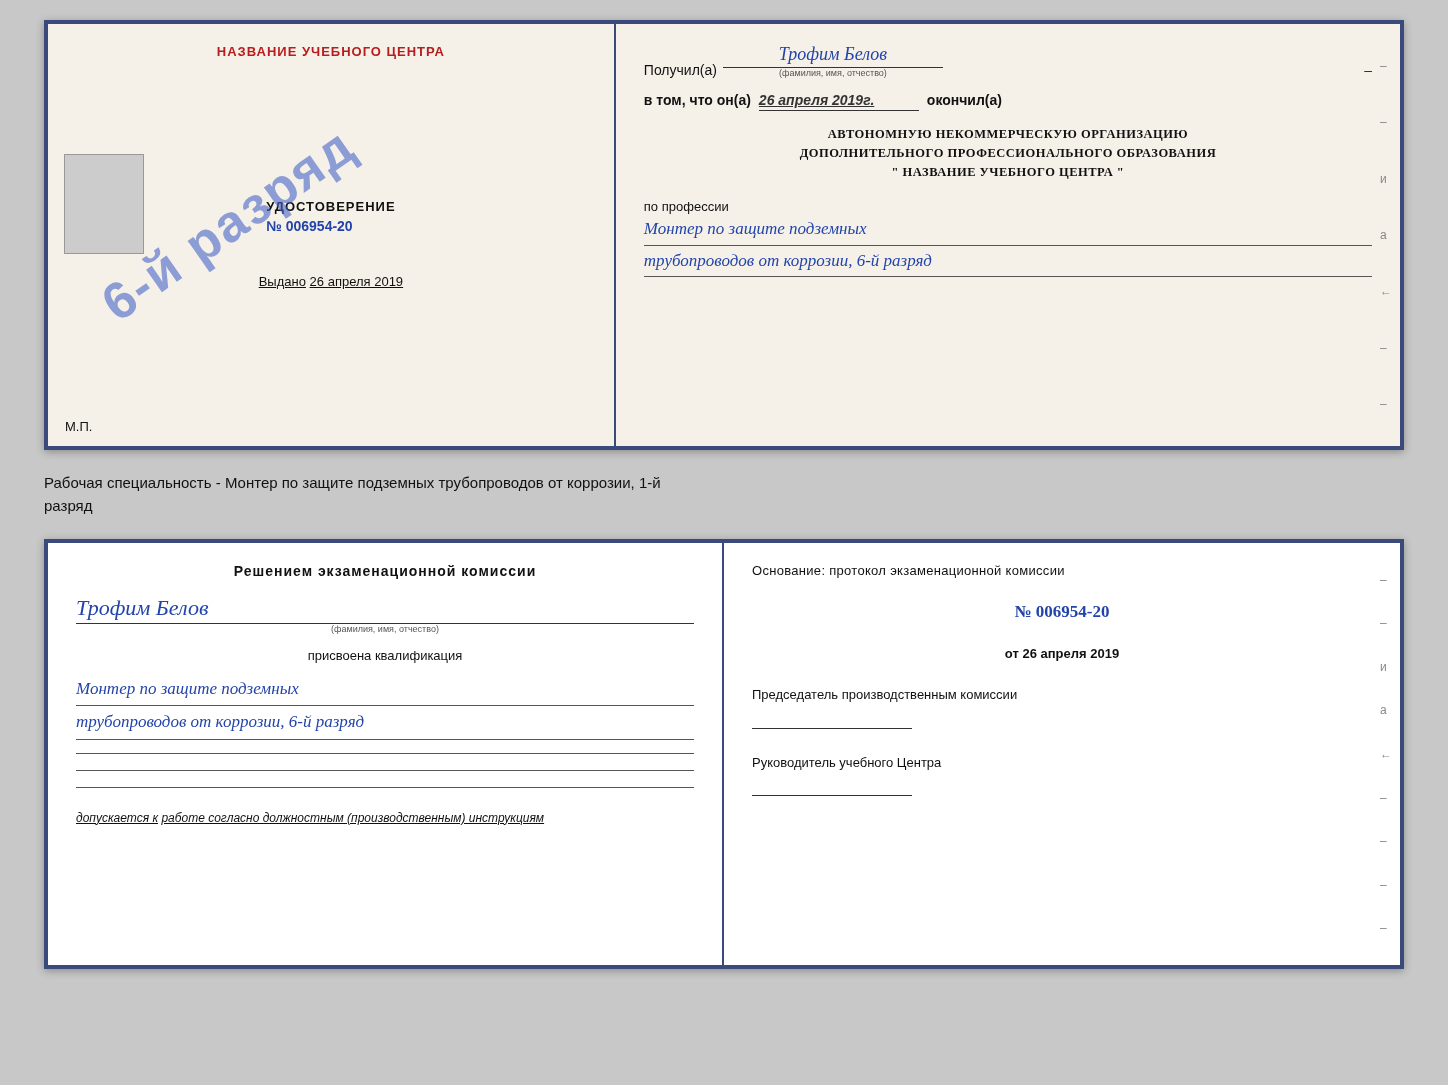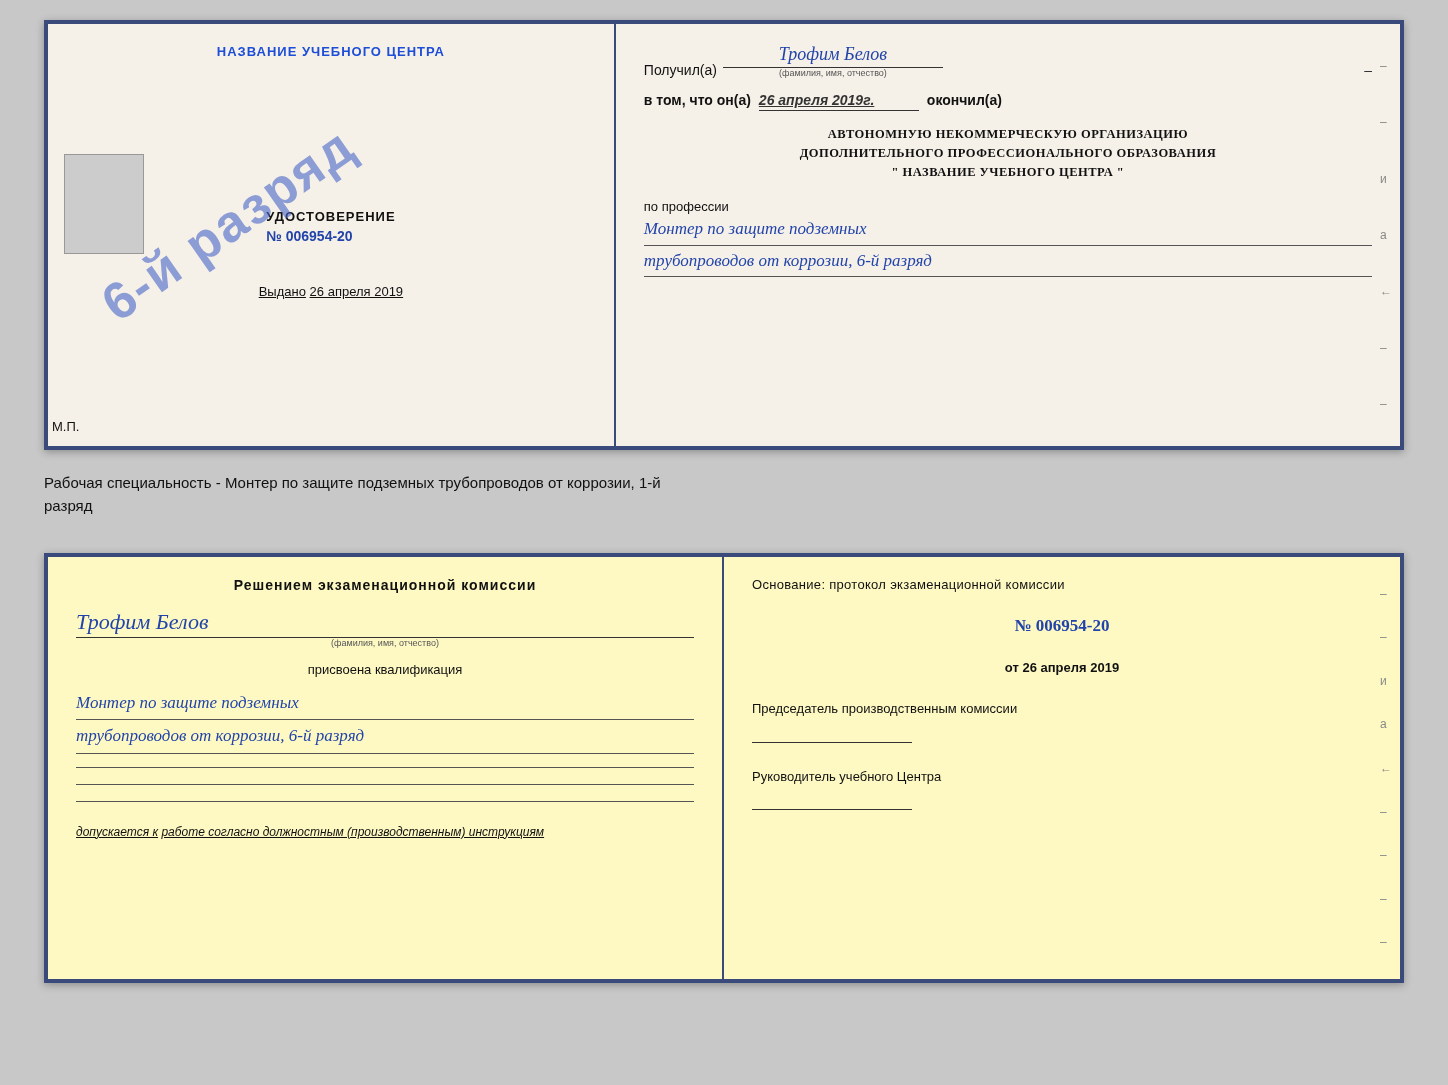--- a/index.html
+++ b/index.html
@@ -51,22 +51,21 @@
       gap: 14px;
       position: relative;
     }
 
     .doc-title-center {
       font-size: 13px;
       font-weight: bold;
       text-align: center;
       letter-spacing: 1px;
       text-transform: uppercase;
-      margin-bottom: 10px;
-      color: #1d4ed8;
+      color: #b91c1c;
     }
 
     
     .diagonal-stamp {
       position: absolute;
       top: 60px;
       left: 40px;
       width: 280px;
       height: 280px;
       display: flex;
@@ -118,21 +117,21 @@
       z-index: 1;
     }
 
     .vydano-block span {
       text-decoration: underline;
     }
 
     .mp-block {
       position: absolute;
       bottom: 12px;
-      left: 4px;
+      left: 17px;
       font-size: 13px;
       color: #111;
       z-index: 1;
     }
 
     .photo-placeholder {
       position: absolute;
       left: 16px;
       top: 130px;
       width: 80px;
@@ -238,26 +237,25 @@
     .between-text {
       font-size: 15px;
       color: #111;
       padding: 6px 0;
       line-height: 1.5;
     }
 
     
     .bottom-doc {
       display: flex;
-      background: #fef9c3;
+      background: #ffffff;
       border: 4px solid #3a4a7a;
       box-shadow: 0 2px 8px rgba(0,0,0,0.3);
       min-height: 430px;
       position: relative;
-      margin-top: 14px;
     }
 
     .bottom-left {
       width: 50%;
       border-right: 2px solid #3a4a7a;
       padding: 20px 28px;
       display: flex;
       flex-direction: column;
       gap: 10px;
     }

